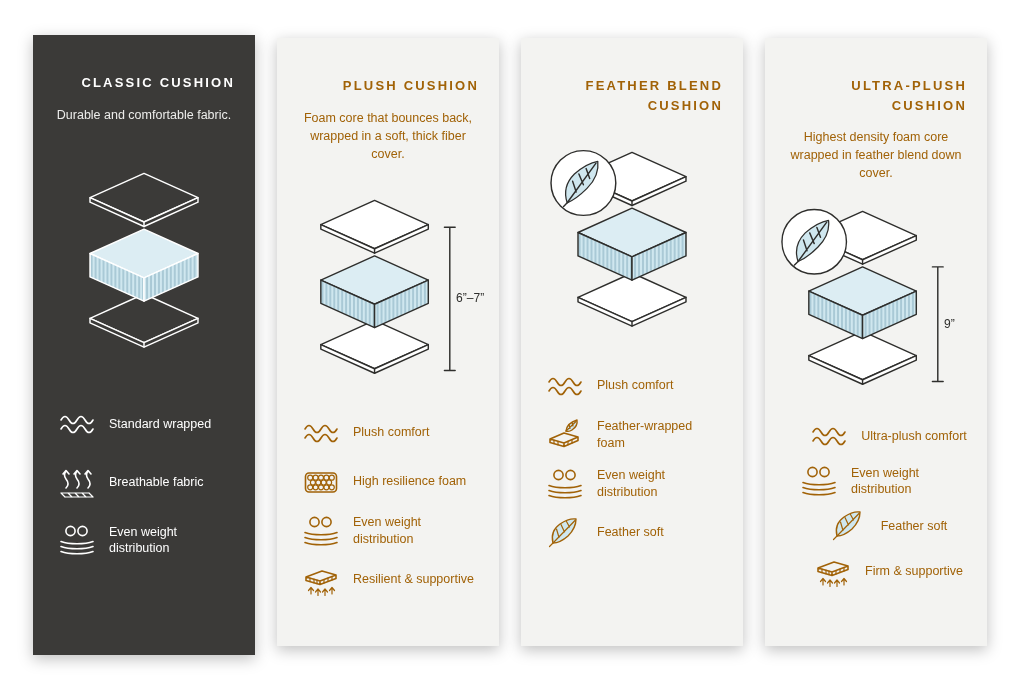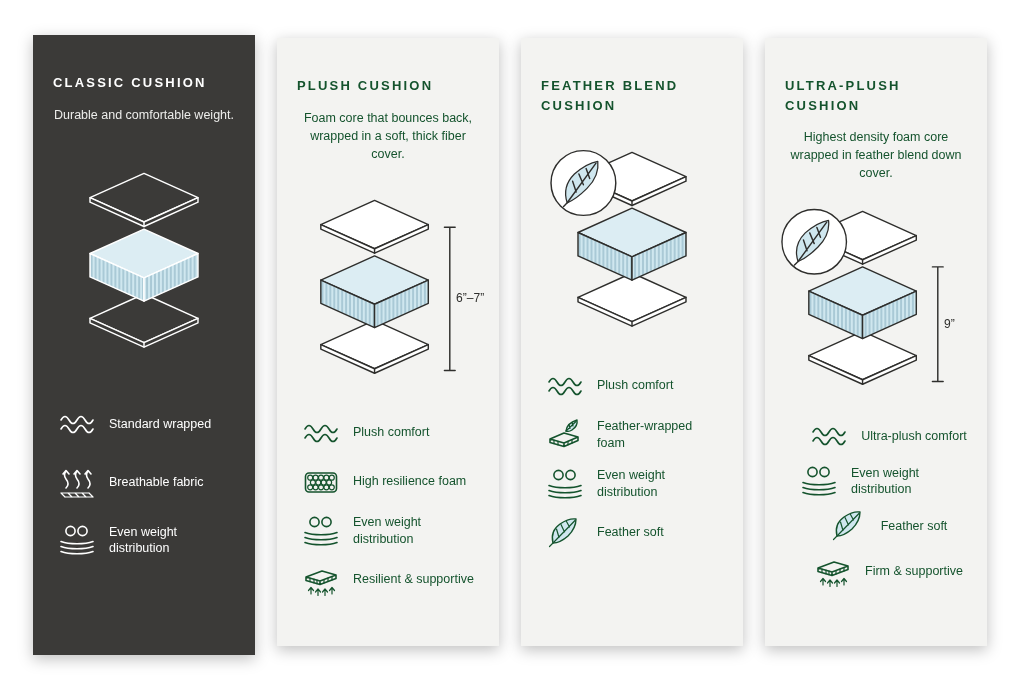--- a/index.html
+++ b/index.html
@@ -1,26 +1,26 @@
 <!DOCTYPE html>
 <html><head>
 <meta charset="utf-8">
 <style>
   html,body{margin:0;padding:0;background:#ffffff;}
   body{width:1024px;height:683px;font-family:"Liberation Sans",sans-serif;}
   .stage{position:relative;width:1024px;height:683px;background:#ffffff;overflow:hidden;}
   .cards{position:absolute;left:33px;top:35px;display:flex;gap:22px;align-items:flex-start;}
   .card{
-    width:222px;height:608px;margin-top:3px;background:#f3f3f1;color:#14532d;
+    width:222px;height:608px;margin-top:3px;background:#f3f3f1;color:#a16207;
     --line:#2e2e2c; --plate:#ffffff;
     box-shadow:0 4px 14px rgba(0,0,0,0.25);
     overflow:hidden;
   }
   .card.dark{background:#3b3a38;color:#ffffff;--line:#ffffff;--plate:#3b3a38;height:620px;margin-top:0;}
-  .card-title{margin:38px 20px 0;text-align:left;font-size:13px;font-weight:bold;letter-spacing:2.2px;line-height:1.5;}
+  .card-title{margin:38px 20px 0;text-align:right;font-size:13px;font-weight:bold;letter-spacing:2.2px;line-height:1.5;}
   .card-desc{margin:13px 21px 0;text-align:center;font-size:12.5px;line-height:1.45;}
   .dark .card-desc{color:#ededeb;}
   .illu{display:block;margin:32px auto 0;}
   .illu.narrow{width:180px;}
   .illu.wide{width:206px;}
   .dark .illu{margin-top:44px;}
   .features{margin:38px 0 0 24px;display:flex;flex-direction:column;gap:15px;}
   .dark .features{margin-top:56px;gap:24px;}
   .card:nth-child(4) .features{gap:11px;margin-top:30px;align-items:center;}
   .card:nth-child(4) .illu{margin-top:24px;}
@@ -107,21 +107,21 @@
     <rect class="icon-stroke" x="4.5" y="9.5" width="31" height="15.5" rx="4"></rect>
     <path class="icon-thin" d="M9.5,13 V22 M13,13 V22 M16.5,13 V22 M20,13 V22 M23.5,13 V22 M27,13 V22 M30.5,13 V22"></path>
   </symbol>
 </svg>
 
 <div class="stage">
   <div class="cards">
 
     <section class="card dark">
       <h2 class="card-title">CLASSIC CUSHION</h2>
-      <p class="card-desc">Durable and comfortable weight.</p>
+      <p class="card-desc">Durable and comfortable fabric.</p>
       <svg class="illu narrow" viewBox="0 0 200 204">
         <g>
           <path class="plate" d="M100,6 L160,33 L100,60 L40,33 Z"></path>
           <path class="plate" d="M40,33 L40,38 L100,65 L160,38 L160,33 L100,60 Z"></path>
           <path class="edge" d="M100,60 L100,65"></path>
           <path class="plate" d="M100,140 L160,167 L100,194 L40,167 Z"></path>
           <path class="plate" d="M40,167 L40,172 L100,199 L160,172 L160,167 L100,194 Z"></path>
           <path class="edge" d="M100,194 L100,199"></path>
           <path class="cush-top" d="M100,68 L160,95 L100,122 L40,95 Z"></path>
           <path class="cush-side" d="M40,95 L100,122 L100,148 L40,121 Z"></path>

